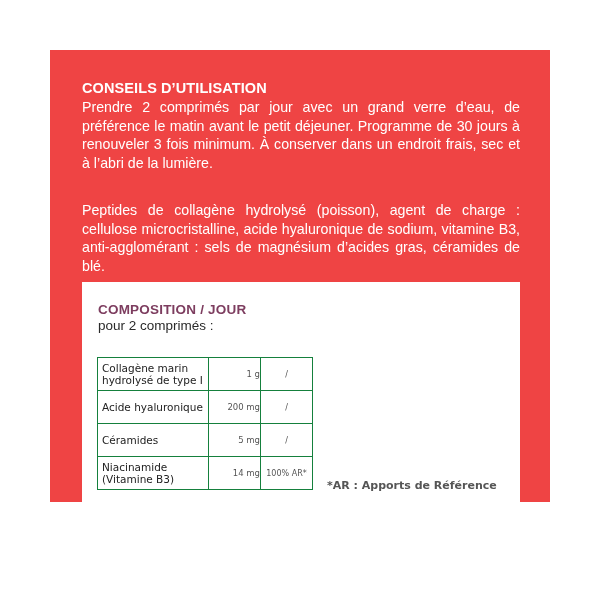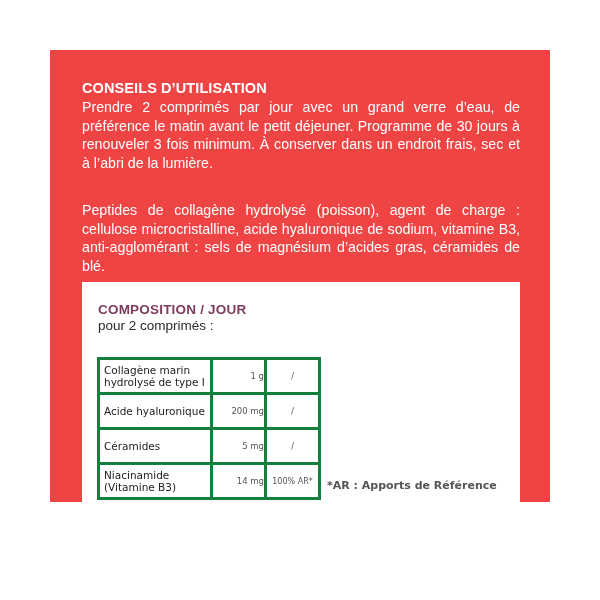--- a/index.html
+++ b/index.html
@@ -67,21 +67,21 @@
       color: #2a2a2a;
     }
     table.comp {
       position: absolute;
       left: 15px;
       top: 75px;
       border-collapse: collapse;
       font-family: "DejaVu Sans", sans-serif;
     }
     table.comp td {
-      border: 3px solid #15803d;
+      border: 1px solid #15803d;
       height: 32px;
       padding: 0;
       vertical-align: middle;
     }
     table.comp td.name {
       width: 106px;
       padding-left: 4px;
       font-size: 10.5px;
       line-height: 12px;
       color: #222;

